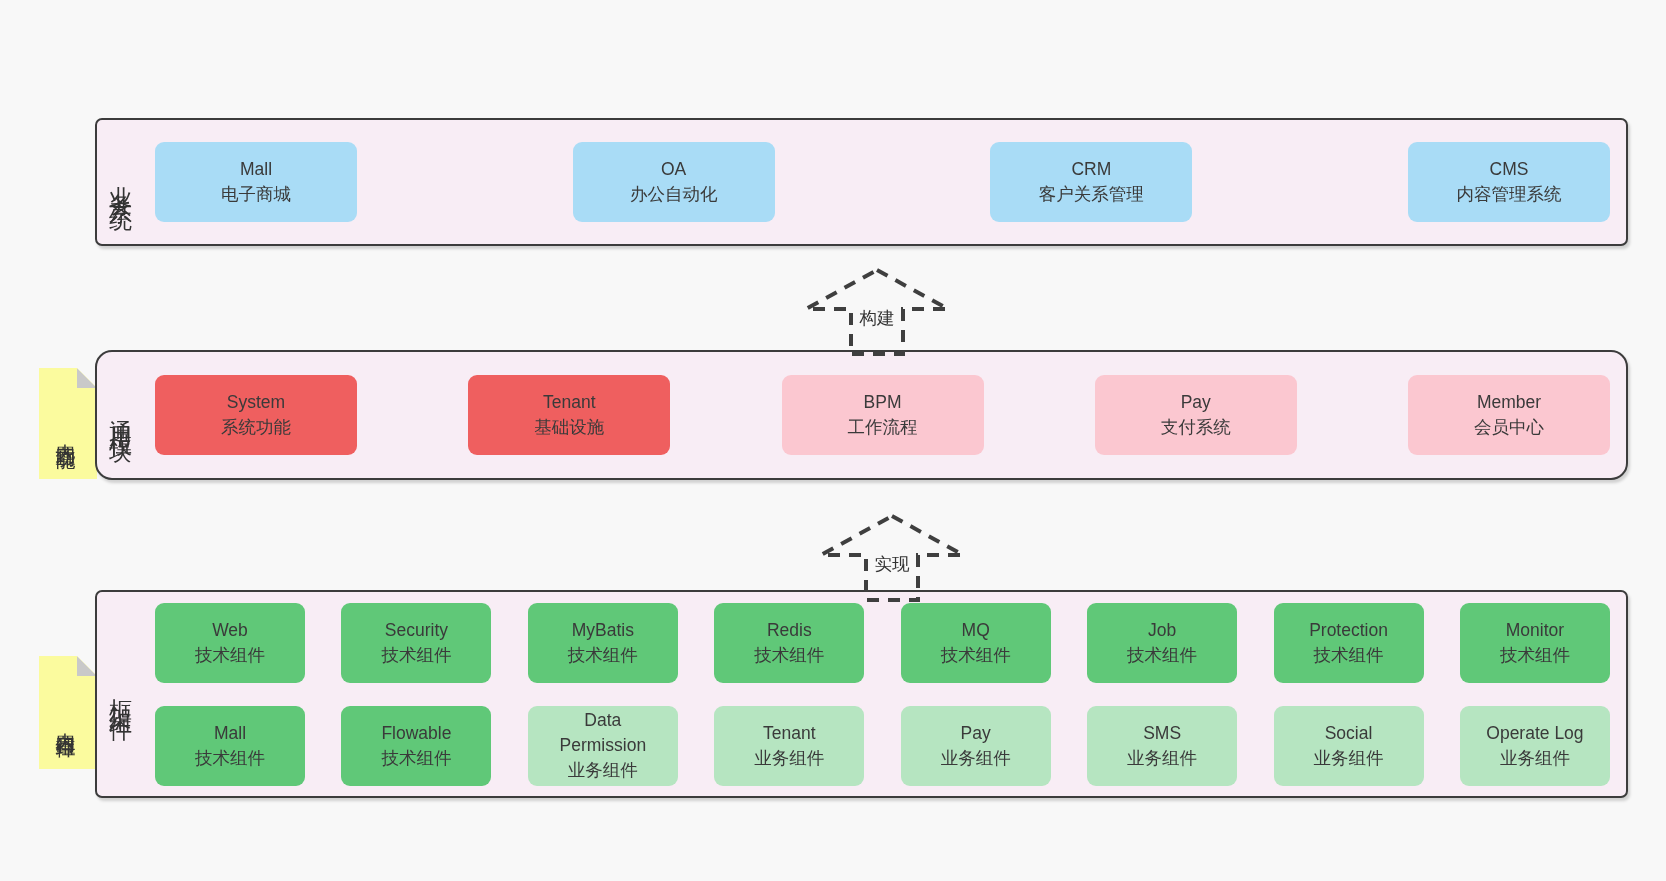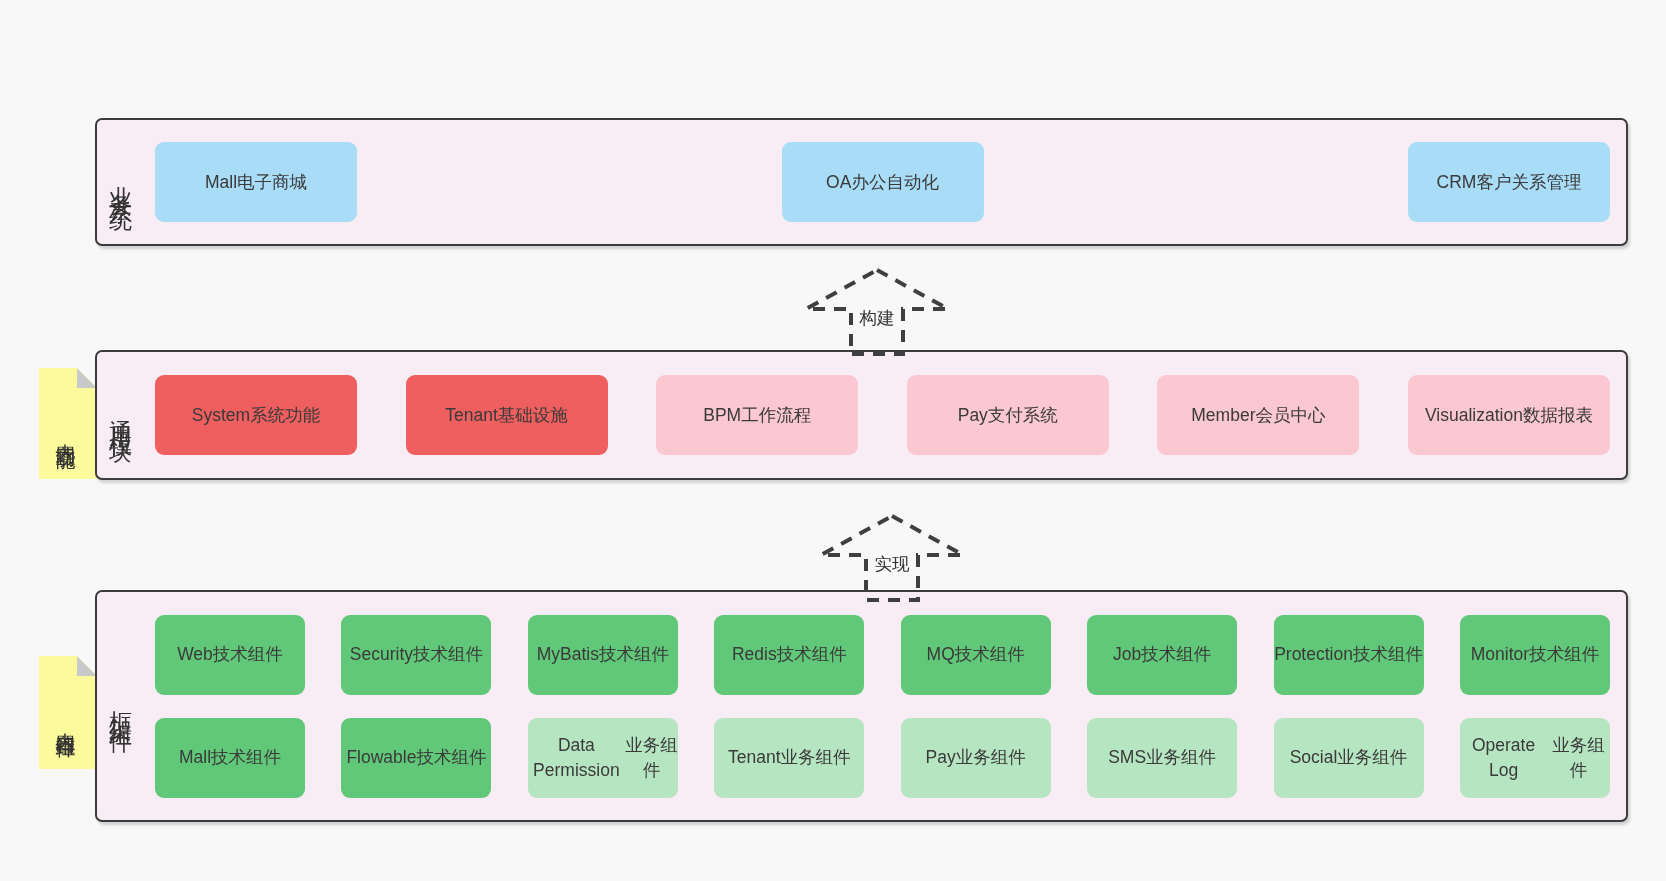--- a/index.html
+++ b/index.html
@@ -16,39 +16,39 @@
   .layer{
     position:absolute;left:95px;width:1533px;
     background:var(--panel-bg,#f8edf5);
     border:2px solid var(--panel-border,#3c3c3c);
     border-radius:7px;
     box-shadow:2px 3px 3px rgba(0,0,0,0.16);
     box-sizing:border-box;
     z-index:2;
   }
   #layer-business{top:118px;height:128px;}
-  #layer-modules{top:350px;height:130px;}
-  #layer-components{top:590px;height:232px;}
+  #layer-modules{top:350px;height:130px;border-radius:17px;}
+  #layer-components{top:590px;height:208px;}
 
   .v-label{
     position:absolute;left:9px;top:50%;transform:translateY(-50%);
     writing-mode:vertical-rl;text-orientation:upright;
     font-size:23px;letter-spacing:7px;line-height:30px;
     color:#333;white-space:nowrap;
   }
 
   .rows{
     position:absolute;left:58px;right:16px;top:0;bottom:0;
     display:flex;flex-direction:column;justify-content:center;gap:23px;
   }
   .row{display:flex;justify-content:space-between;}
 
   .box{
     height:80px;border-radius:9px;
-    display:flex;flex-direction:row;align-items:center;justify-content:center;
+    display:flex;flex-direction:column;align-items:center;justify-content:center;
     text-align:center;font-size:17.5px;line-height:25px;
   }
   .w6 .box{width:202px;}
   .w8 .box{width:150px;}
   .w8 .box-name{max-width:112px;}
   .box.blue  {background:var(--box-blue,#a9dcf6);}
   .box.red   {background:var(--box-red,#ef5f5f);}
   .box.pink  {background:var(--box-pink,#fbc7d0);}
   .box.gdark {background:var(--box-green-dark,#60c878);}
   .box.glight{background:var(--box-green-light,#b6e5c1);}
@@ -113,20 +113,24 @@
             <div class="box-desc">电子商城</div>
           </div>
           <div class="box blue">
             <div class="box-name">OA</div>
             <div class="box-desc">办公自动化</div>
           </div>
           <div class="box blue">
             <div class="box-name">CRM</div>
             <div class="box-desc">客户关系管理</div>
           </div>
+          <div class="box blue">
+            <div class="box-name">CMS</div>
+            <div class="box-desc">内容管理系统</div>
+          </div>
         </div>
       </div>
   </section>
 
   <div class="arrow" id="arrow-build">
     <svg width="150" height="92" viewBox="0 0 150 92">
       <polygon points="75,4 146,43 101,43 101,88 49,88 49,43 4,43"></polygon>
     </svg>
     <div class="arrow-label">构建</div>
   </div>
@@ -148,24 +152,20 @@
             <div class="box-desc">工作流程</div>
           </div>
           <div class="box pink">
             <div class="box-name">Pay</div>
             <div class="box-desc">支付系统</div>
           </div>
           <div class="box pink">
             <div class="box-name">Member</div>
             <div class="box-desc">会员中心</div>
           </div>
-          <div class="box pink">
-            <div class="box-name">Visualization</div>
-            <div class="box-desc">数据报表</div>
-          </div>
         </div>
       </div>
   </section>
 
   <div class="arrow" id="arrow-implement">
     <svg width="150" height="92" viewBox="0 0 150 92">
       <polygon points="75,4 146,43 101,43 101,88 49,88 49,43 4,43"></polygon>
     </svg>
     <div class="arrow-label">实现</div>
   </div>

